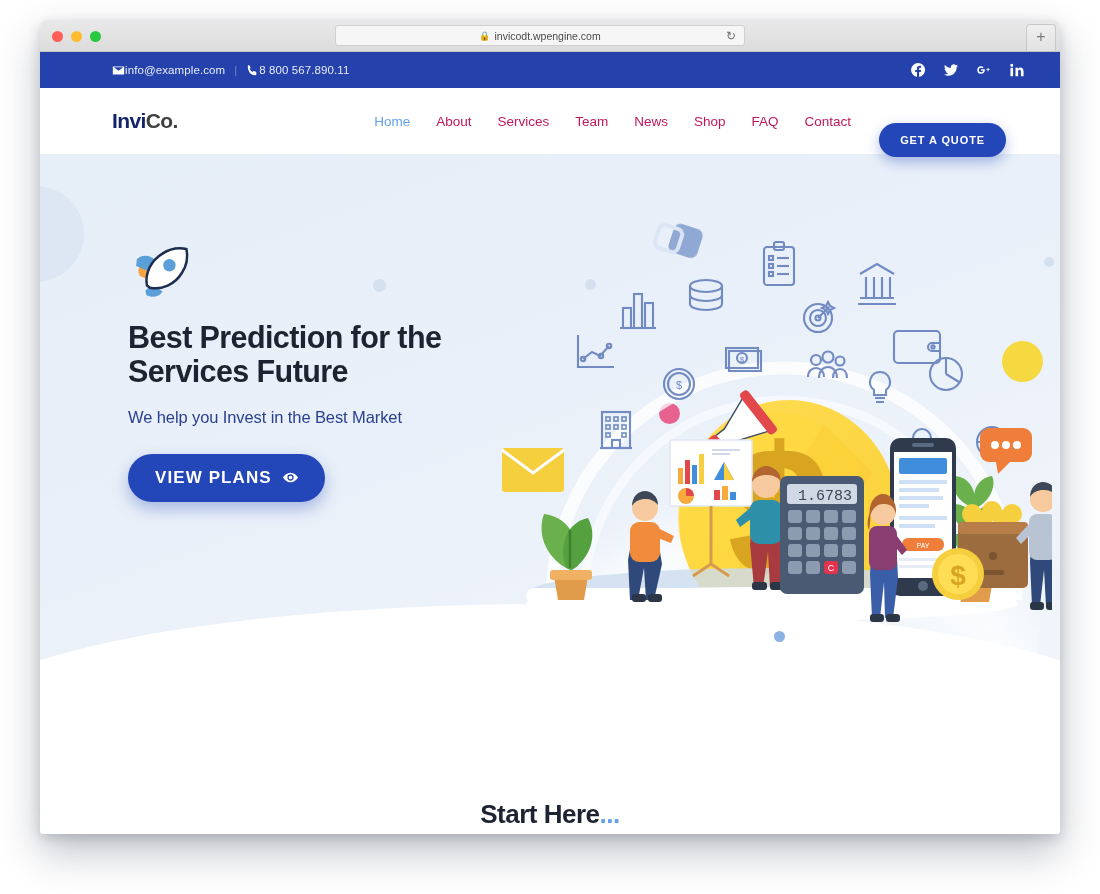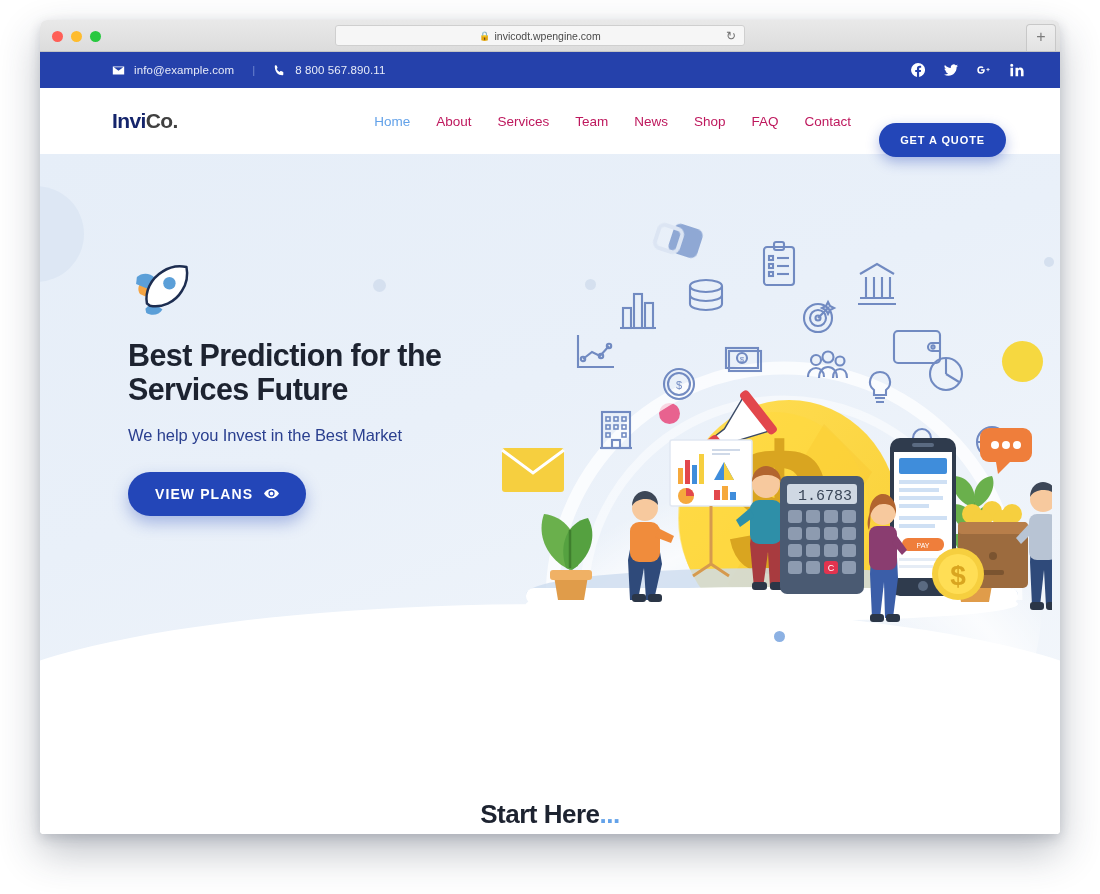--- a/index.html
+++ b/index.html
@@ -63,21 +63,21 @@
   
   #topbar {
     position: relative;
     height: 36px;
     background: #2541ab;
     display: flex; align-items: center;
     padding: 0 36px;
     color: #dfe4f5;
     font-size: 11.5px;
   }
-  #topbar .contact-group { display: flex; align-items: center; gap: 9px; margin-left: 36px; }
+  #topbar .contact-group { display: flex; align-items: center; margin-left: 36px; }
   #topbar .sep { color: #6f85cf; margin: 0 9px; }
   .tb-ico { width: 13px; height: 13px; display: inline-block; fill: #ffffff; vertical-align: -2px; }
   #topbar .txt { color: #e7ebf8; letter-spacing: .1px; }
   #social { margin-left: auto; display: flex; align-items: center; gap: 19px; }
   #social svg { width: 14px; height: 14px; fill: #ffffff; display: block; }
 
   
   #header {
     position: relative;
     height: 66px;
@@ -142,31 +142,31 @@
   #fd2 { left: 333px; top: 125px; width: 13px; height: 13px; }
   #fd3 { left: 1004px; top: 103px; width: 10px; height: 10px; }
   #fd4 { left: 690px; top: 320px; width: 9px; height: 9px; }
   #slider-dot {
     position: absolute; left: 734px; top: 477px;
     width: 11px; height: 11px; border-radius: 50%;
     background: #8cb1e3; z-index: 5;
   }
 
   
-  #hero-left { position: absolute; left: 88px; top: 106px; width: 430px; z-index: 5; }
+  #hero-left { position: absolute; left: 88px; top: 88px; width: 430px; z-index: 5; }
   #rocket-icon { width: 72px; height: 62px; display: block; margin-bottom: 16px; }
   #hero-title {
     font-size: 30.5px; font-weight: 700; line-height: 1.12;
     color: #1d2330; letter-spacing: -.6px; margin-bottom: 20px;
   }
   #hero-sub { font-size: 16.5px; color: #2a3f8f; margin-bottom: 27px; letter-spacing: -.1px; }
   #viewplans-button {
     display: inline-flex; align-items: center; gap: 11px;
     background: #2346b8; color: #fff;
-    font-size: 14px; font-weight: 700; letter-spacing: 1.1px;
+    font-size: 17px; font-weight: 700; letter-spacing: 1.1px;
     padding: 14px 27px; border: none; border-radius: 26px;
     box-shadow: 0 7px 16px rgba(35,70,184,.34);
     cursor: pointer;
     font-family: "Liberation Sans", sans-serif;
   }
   #viewplans-button svg { width: 15px; height: 11px; fill: #fff; }
 
   
   #illustration { position: absolute; left: 452px; top: 46px; width: 560px; height: 470px; z-index: 3; }
   #illustration svg { width: 100%; height: 100%; display: block; }

